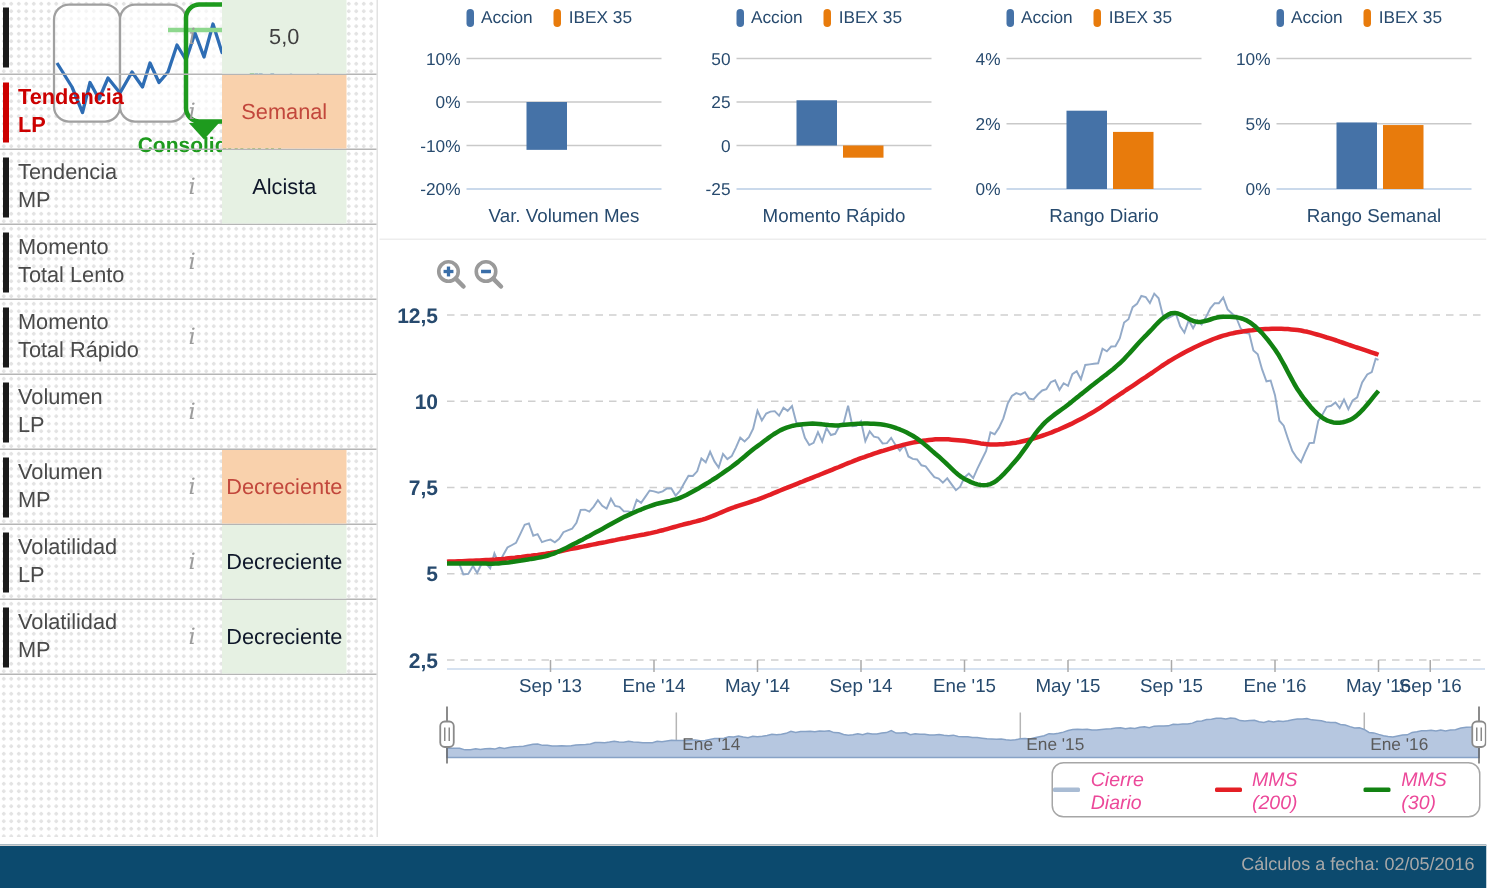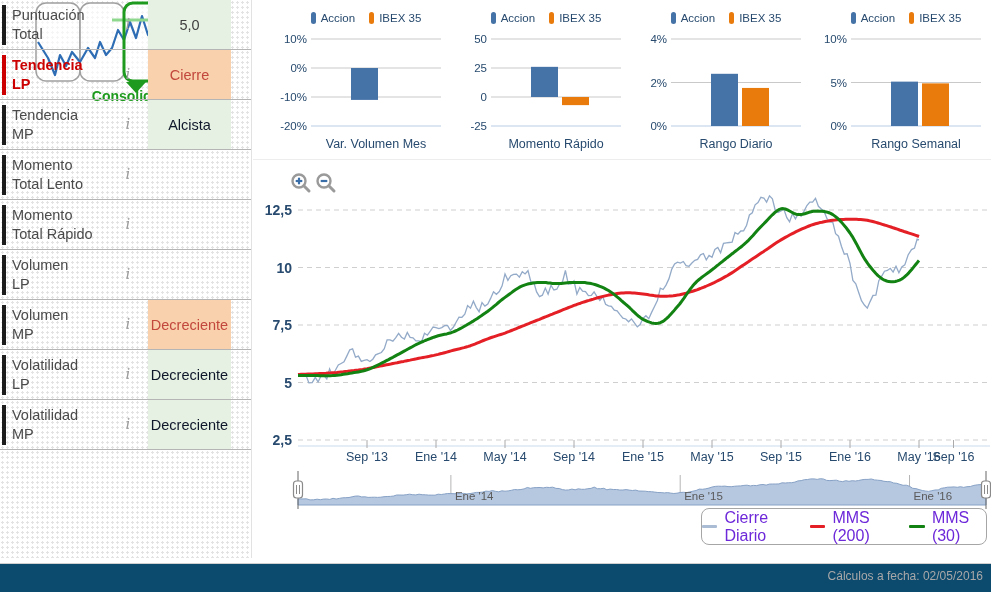--- a/index.html
+++ b/index.html
@@ -21,36 +21,36 @@
   .ind-row .cell { position:absolute; left:148px; top:0; width:83px; height:49px;
      display:flex; align-items:center; justify-content:center; font-size:14.5px; }
   .cell.tone-pos { background:#e6f1e3; color:#0f172a; }
   .cell.tone-neg { background:#f9d1ac; color:#c2473c; }
   .cell.dark { color:#3f3f3f; }
 
   
   #minicharts { position:absolute; left:253px; top:0; width:738px; height:160px;
      display:flex; justify-content:space-between; padding:0 8px 0 10px; border-bottom:1px solid #ededed; }
   .mini { width:180px; height:158px; position:relative; }
-  .mini-legend { height:24px; margin-top:6px; padding-left:26px; display:flex; align-items:center; justify-content:center; gap:14px; }
+  .mini-legend { height:24px; margin-top:6px; padding-left:26px; display:flex; align-items:flex-start; justify-content:center; gap:14px; }
   .mini-legend .item { display:flex; align-items:center; gap:5px; cursor:pointer; }
   .mini-legend .pill { display:inline-block; width:5px; height:12px; border-radius:2.5px; }
   .mini-legend .txt { font-size:11.5px; color:#274a6e; }
 
   
   #main-chart { position:absolute; left:252px; top:160px; width:739px; height:403px; }
   #zoom-in-btn, #zoom-out-btn { position:absolute; top:12px; width:22px; height:22px; cursor:pointer; }
   #zoom-in-btn { left:38px; } #zoom-out-btn { left:63px; }
 
   #chart-legend { position:absolute; left:449px; top:348px; width:286px; height:37px;
      border:1px solid #a6a6a6; border-radius:8px; background:#fff;
      display:flex; align-items:center; justify-content:center; gap:16px; }
   #chart-legend .item { display:flex; align-items:center; gap:7px; cursor:pointer; }
   #chart-legend .swatch { width:20px; height:3px; border-radius:1px; }
-  #chart-legend .txt { font-size:16px; color:#6d28d9; }
+  #chart-legend .txt { font-size:13px; color:#ec4899;font-style:italic; }
 
   
   #footer { position:absolute; left:0; top:563px; width:991px; height:29px;
      border-top:1px solid #d0d0d0; background:#0c4a6e; }
   #footer .txt { position:absolute; right:8px; top:5px; font-size:12px; color:#a8a8a8; }
 
   text { font-family:"Liberation Sans", sans-serif; }
 </style>
 </head>
 <body>
@@ -71,29 +71,28 @@
         <line x1="112" y1="20" x2="162" y2="20" stroke="#8ed88e" stroke-width="3"></line>
         <rect x="124" y="3" width="44" height="78" rx="9" fill="none" stroke="#1e9b1e" stroke-width="3"></rect>
         <polygon points="126,82 146,82 136,93" fill="#1e9b1e"></polygon>
         <text x="140" y="101" text-anchor="middle" font-size="14" font-weight="bold" fill="#1e9b1e">Consolidación</text>
       </svg>
     </div>
 
     <div id="rows">
         <div class="ind-row">
           <div class="vbar"></div>
-          <div class="lbl">Puntuación<br>Total</div>
           <div class="info">i</div>
           <div class="cell tone-pos dark">5,0</div>
         </div>
         <div class="ind-row alert">
           <div class="vbar"></div>
           <div class="lbl">Tendencia<br>LP</div>
           <div class="info">i</div>
-          <div class="cell tone-neg">Cierre</div>
+          <div class="cell tone-neg">Semanal</div>
         </div>
         <div class="ind-row">
           <div class="vbar"></div>
           <div class="lbl">Tendencia<br>MP</div>
           <div class="info">i</div>
           <div class="cell tone-pos">Alcista</div>
         </div>
         <div class="ind-row">
           <div class="vbar"></div>
           <div class="lbl">Momento<br>Total Lento</div>

